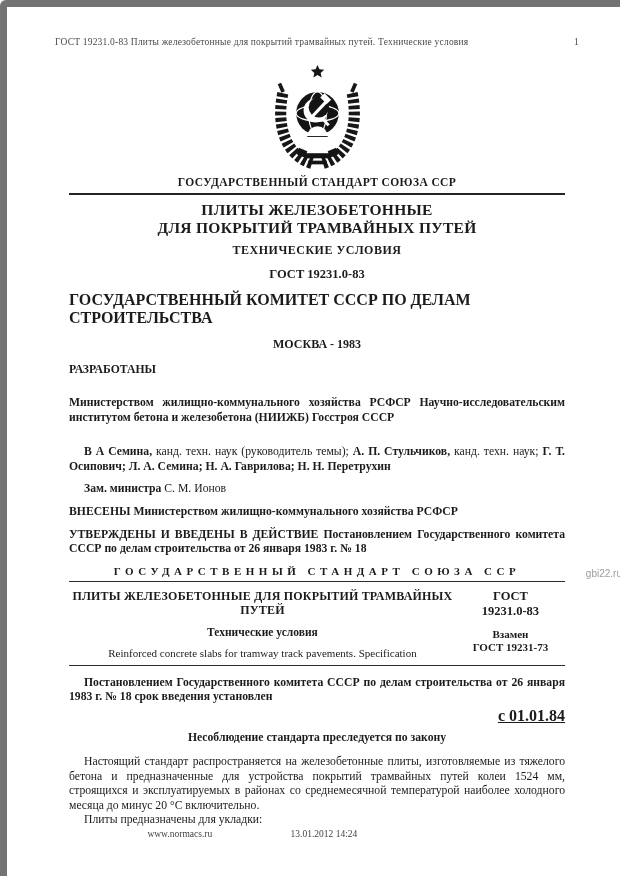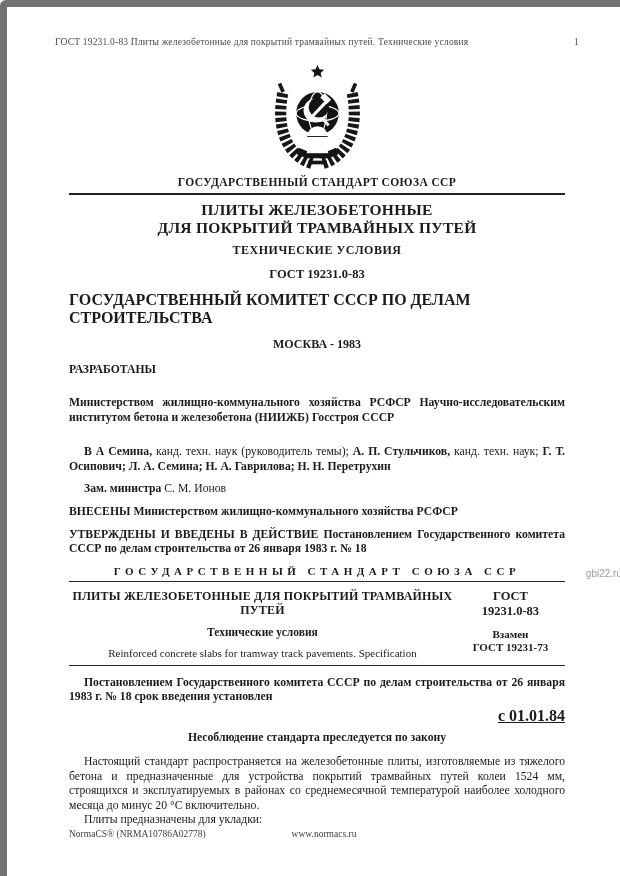--- a/index.html
+++ b/index.html
@@ -133,17 +133,17 @@
     <div class="law">Несоблюдение стандарта преследуется по закону</div>
 
     <div class="para indent body-start">Настоящий стандарт распространяется на железобетонные плиты, изготовляемые из тяжелого бетона и предназначенные для устройства покрытий трамвайных путей колеи 1524 мм, строящихся и эксплуатируемых в районах со среднемесячной температурой наиболее холодного месяца до минус 20 °С включительно.</div>
     <div class="para indent" style="margin-top:0;">Плиты предназначены для укладки:</div>
 
   </div>
 
   <div class="watermark">gbi22.ru</div>
 
   <div class="footer">
-    <span>NormaCS® (NRMA10786A02778)</span>
     <span class="f-mid">www.normacs.ru</span>
+    <span class="f-right">13.01.2012 14:24</span>
   </div>
 
 </div>
 
 </body></html>

